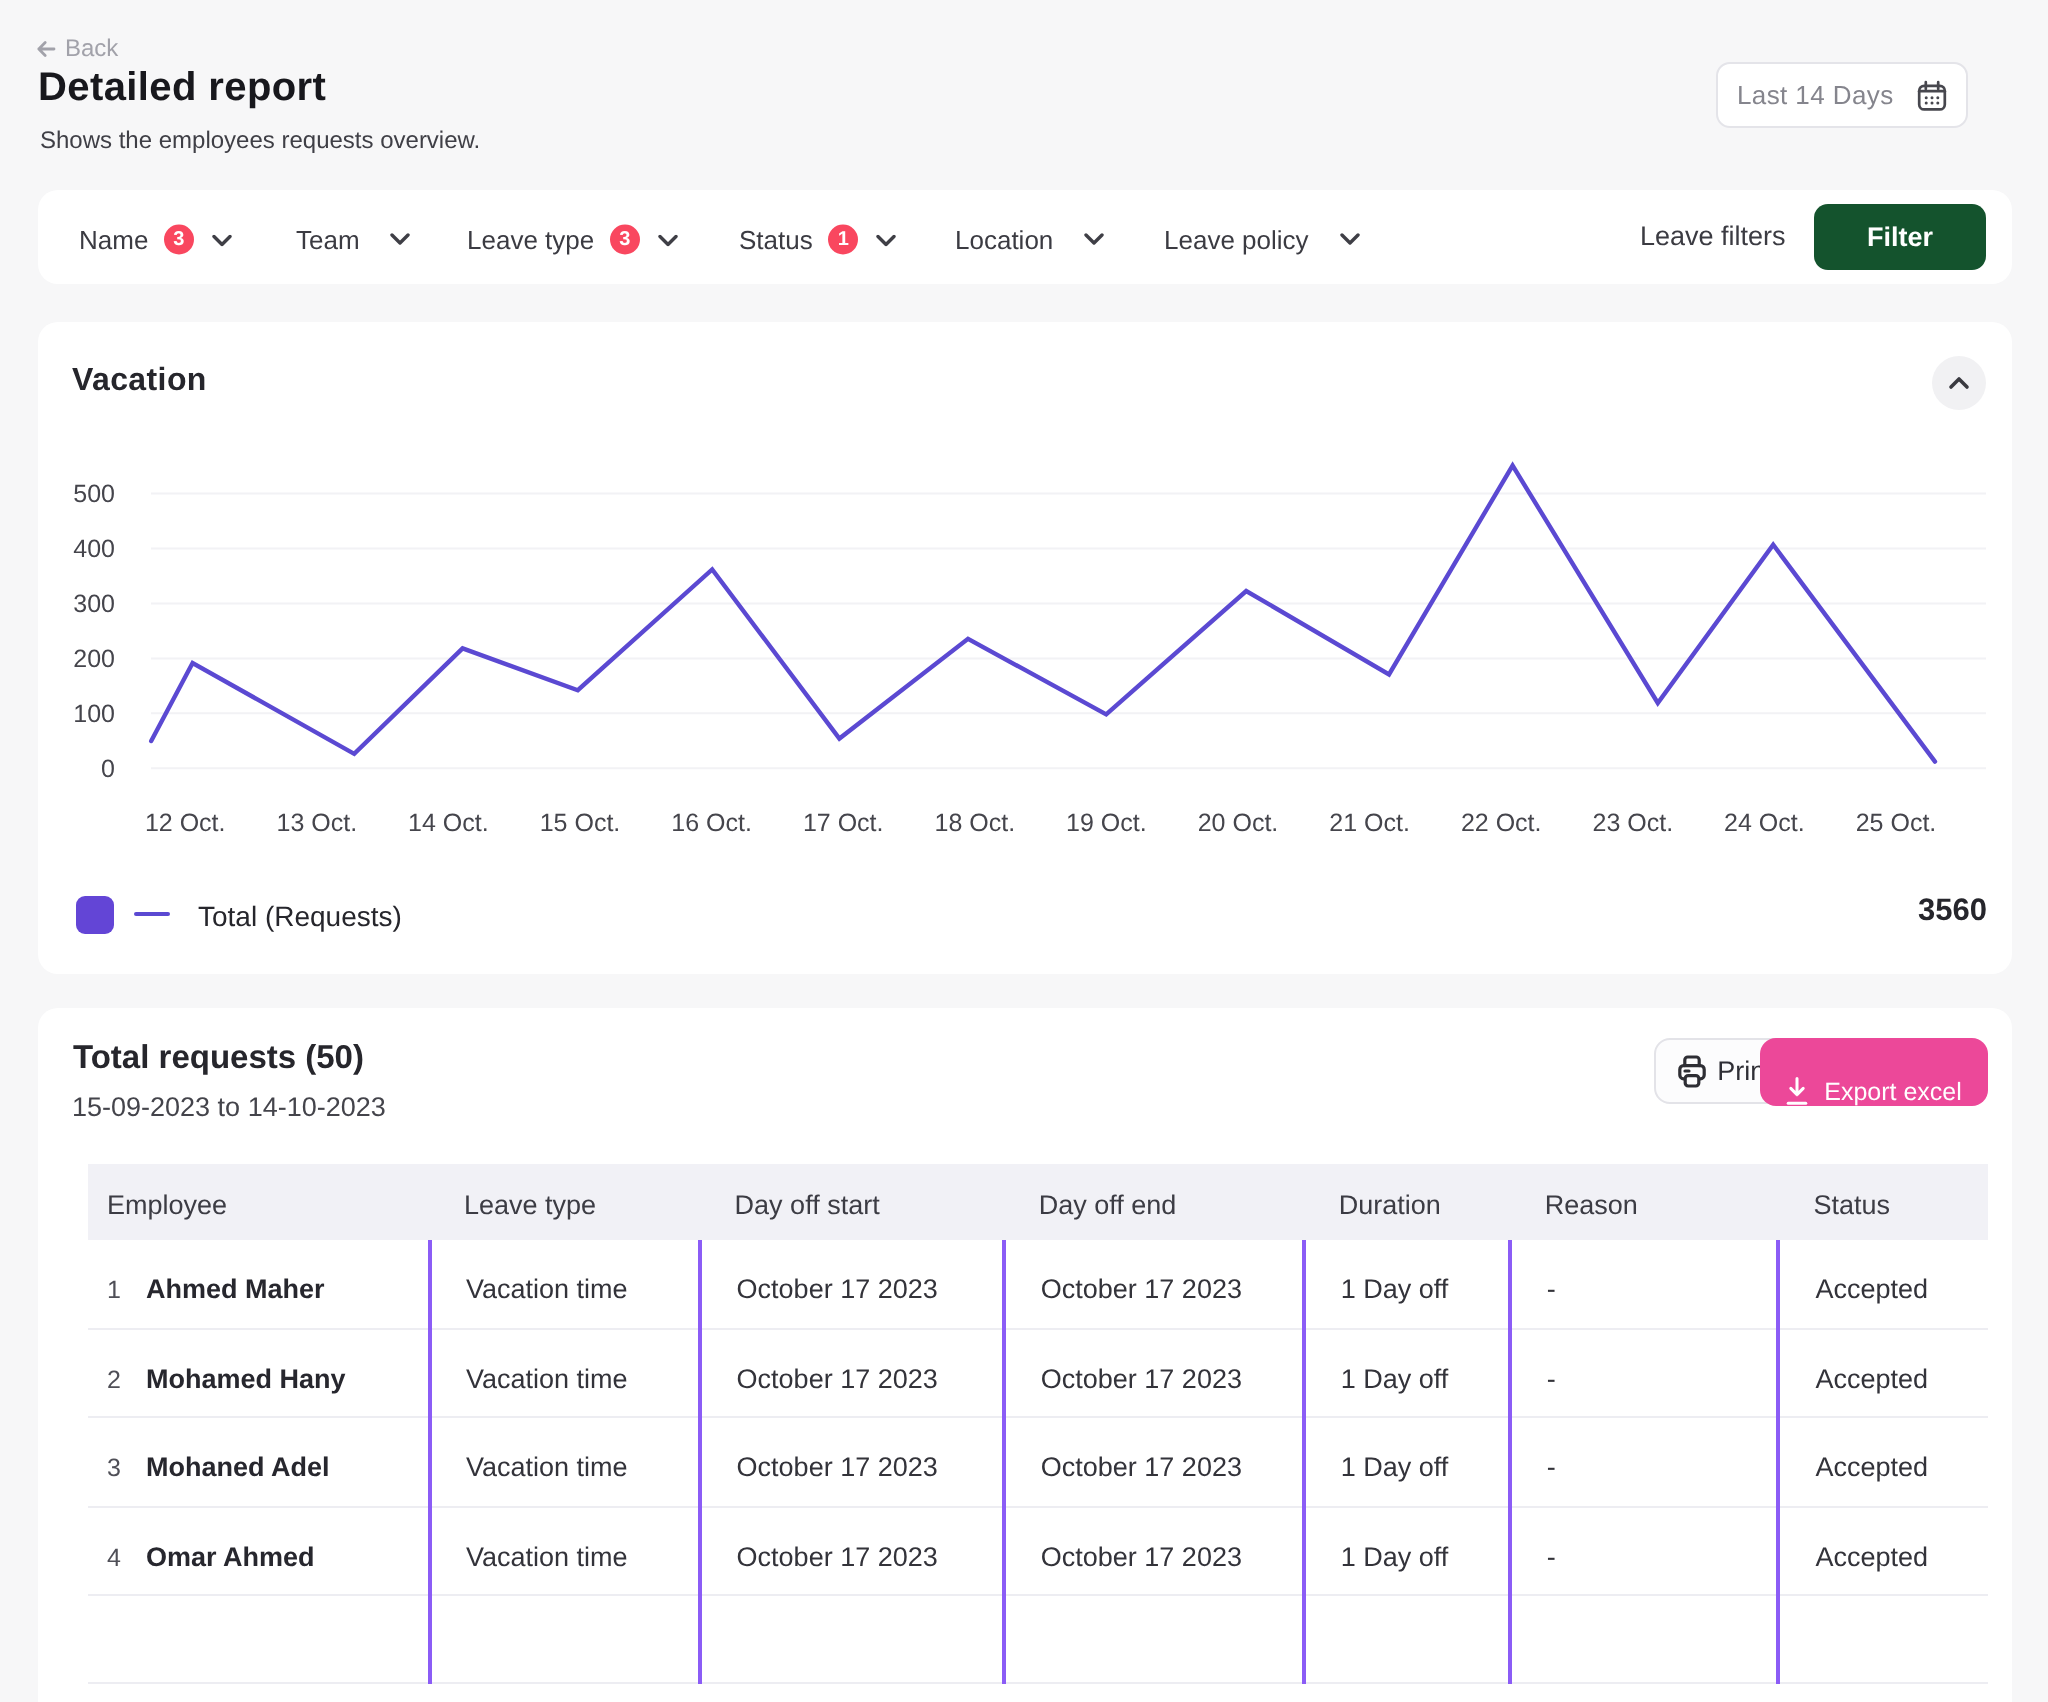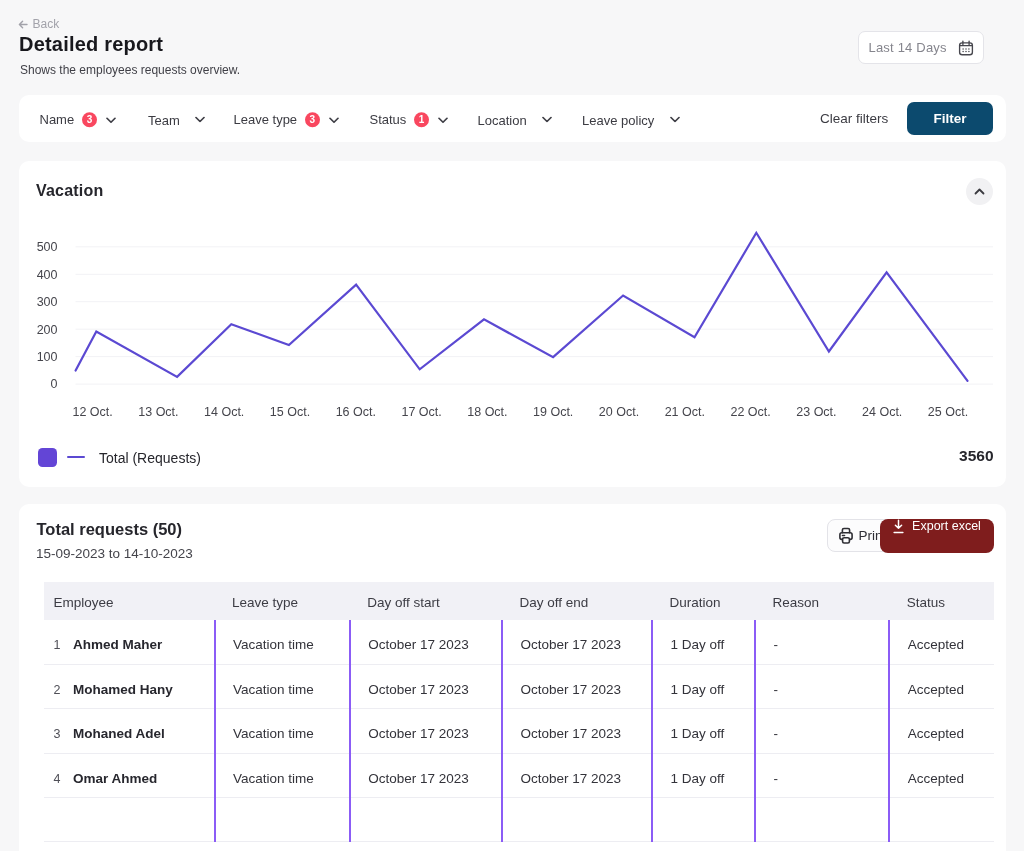--- a/index.html
+++ b/index.html
@@ -17,37 +17,37 @@
 .datebox svg { margin-right:9px; }
 
 
 .filtercard { left:19px; top:95px; width:987px; height:46.5px; }
 .fitem { position:absolute; top:calc(50% + 1.5px); transform:translateY(-50%); display:flex; align-items:center; }
 .fitem .lbl { font-size:13px; color:#3b3b42; }
 .badge { width:15.5px; height:15.5px; border-radius:50%; background:#f9475f; color:#fff; font-size:10px; font-weight:700; display:flex; align-items:center; justify-content:center; margin-left:7.5px; }
 .chev { margin-left:8.5px; display:flex; }
 .chev.nb { margin-left:15.5px; }
 .clearf { position:absolute; left:801px; top:50%; transform:translateY(-50%); font-size:13.5px; color:#3b3b42; }
-.filterbtn { position:absolute; left:888px; top:6.5px; width:86px; height:33px; background:#0c4a6e; border-radius:7px; color:#fff; font-size:13.5px; font-weight:700; display:flex; align-items:center; justify-content:center; }
+.filterbtn { position:absolute; left:888px; top:6.5px; width:86px; height:33px; background:#14532d; border-radius:7px; color:#fff; font-size:13.5px; font-weight:700; display:flex; align-items:center; justify-content:center; }
 
 
 .analytics { left:19px; top:160.5px; width:987px; height:326px; }
 .antitle { left:17px; top:21.5px; font-size:16px; font-weight:700; color:#26262c; letter-spacing:0.2px; }
 .collapse { left:947px; top:17px; width:27px; height:27px; border-radius:50%; background:#f1f1f3; display:flex; align-items:center; justify-content:center; }
 .legend-sq { left:18.7px; top:287.6px; width:19px; height:18.5px; border-radius:4.5px; background:#6345d6; }
 .legend-dash { left:48.2px; top:295.8px; width:17.5px; height:2px; background:#5b49d2; border-radius:2px; }
 .legend-txt { left:80px; top:289px; font-size:14px; color:#26262c; }
 .legend-num { right:12.5px; top:286.5px; font-size:15.5px; font-weight:700; color:#26262c; }
 
 
 .tablecard { left:19px; top:504px; width:987px; height:400px; }
 .ttitle { left:17.5px; top:15.5px; font-size:16.5px; font-weight:700; color:#26262c; }
 .tsub { left:17px; top:42px; font-size:13.5px; color:#44444b; }
 .printbtn { left:780px; top:15px; width:71px; height:33px; border:1px solid #e3e3e8; border-radius:8px; background:#fcfcfd; display:flex; align-items:center; justify-content:center; gap:6px; font-size:13.5px; color:#2f2f36;margin-left:28px; }
-.exportbtn { left:861px; top:15px; width:114px; height:33.5px; border-radius:8px; background:#7f1d1d; display:flex; align-items:flex-start; justify-content:center; gap:8px; font-size:12.5px; color:#fff; }
+.exportbtn { left:861px; top:15px; width:114px; height:33.5px; border-radius:8px; background:#ec4899; display:flex; align-items:flex-end; justify-content:center; gap:8px; font-size:12.5px; color:#fff; }
 table { position:absolute; left:24.5px; top:78px; width:950px; border-collapse:collapse; table-layout:fixed; }
 th { background:#f1f1f6; height:38px; font-size:13.5px; font-weight:400; color:#3c3c44; text-align:left; padding-left:17.5px; padding-top:2px; }
 th.emp { padding-left:10px; }
 td { height:44.4px; font-size:13.5px; color:#33333a; padding-left:17.5px; padding-top:6px; border-bottom:1px solid #ededf2; }
 td + td { border-left:2px solid #8b5cf6; }
 td.emp { padding-left:0; }
 .rownum { display:inline-block; width:29.5px; padding-left:10px; font-size:12.5px; color:#4f4f57; }
 .ename { font-weight:700; color:#27272e; font-size:13.5px; }
 </style>
 </head>
@@ -117,21 +117,21 @@
       </span>
     </div>
   <div class="fitem" style="left:563px">
       <span class="lbl">Leave policy</span>
       <span class="chev nb">
         <svg width="10" height="6" viewBox="0 0 10 6">
           <path d="M1 1l4 4 4-4" stroke="#3f3f46" stroke-width="1.7" fill="none" stroke-linecap="round" stroke-linejoin="round"></path>
         </svg>
       </span>
     </div>
-  <div class="clearf">Clear filters</div>
+  <div class="clearf">Leave filters</div>
   <div class="filterbtn">Filter</div>
 </div>
 
 <div class="card analytics">
   <div class="abs antitle">Vacation</div>
   <div class="abs collapse">
       <svg width="11" height="7" viewBox="0 0 11 7">
         <path d="M1.5 5.5L5.5 1.5L9.5 5.5" stroke="#3a3a40" stroke-width="1.8" fill="none" stroke-linecap="round" stroke-linejoin="round"></path>
       </svg>
     </div>

